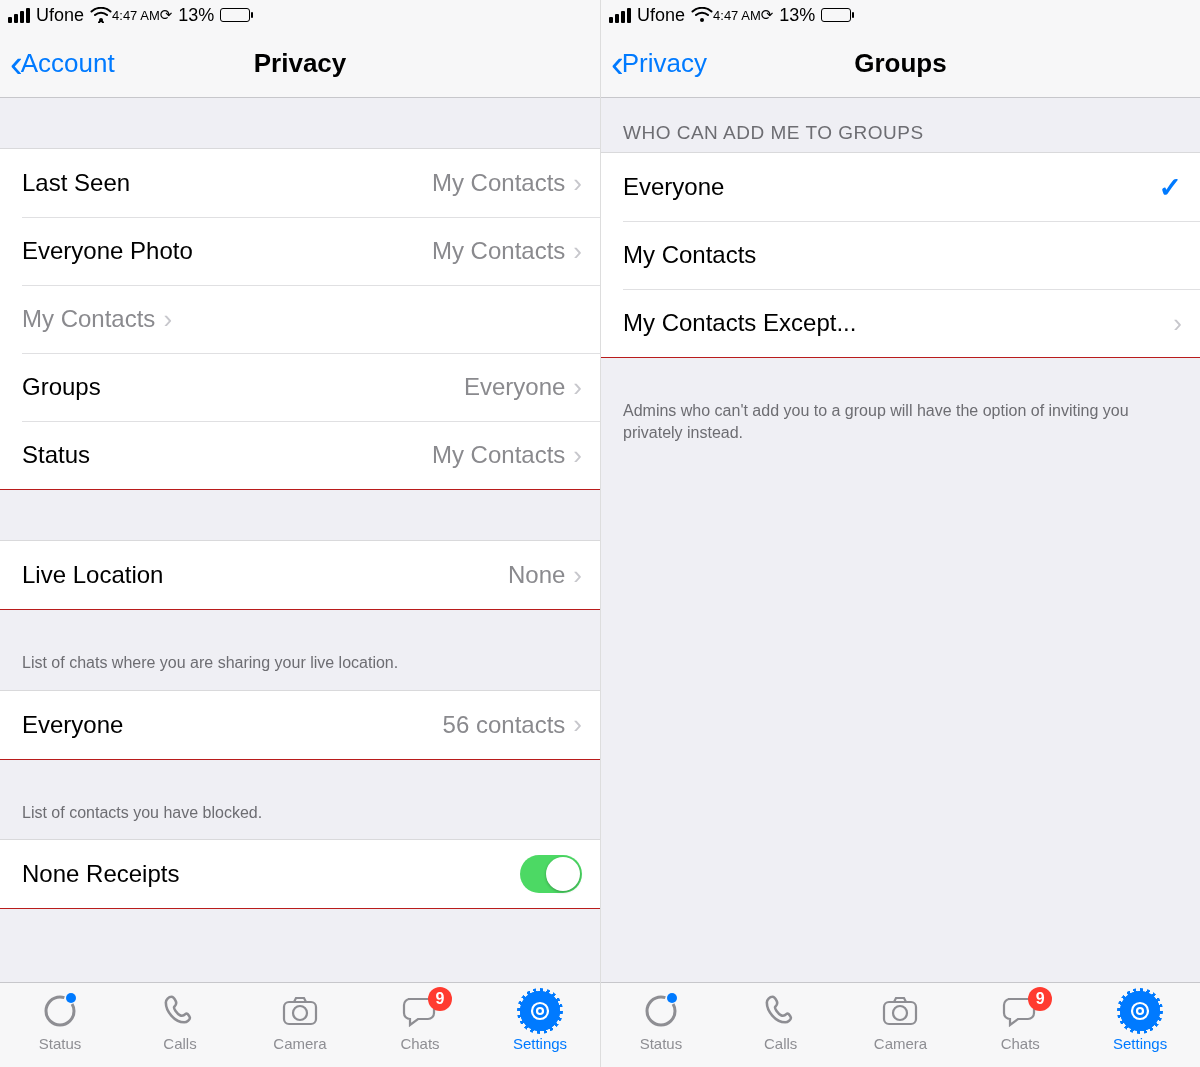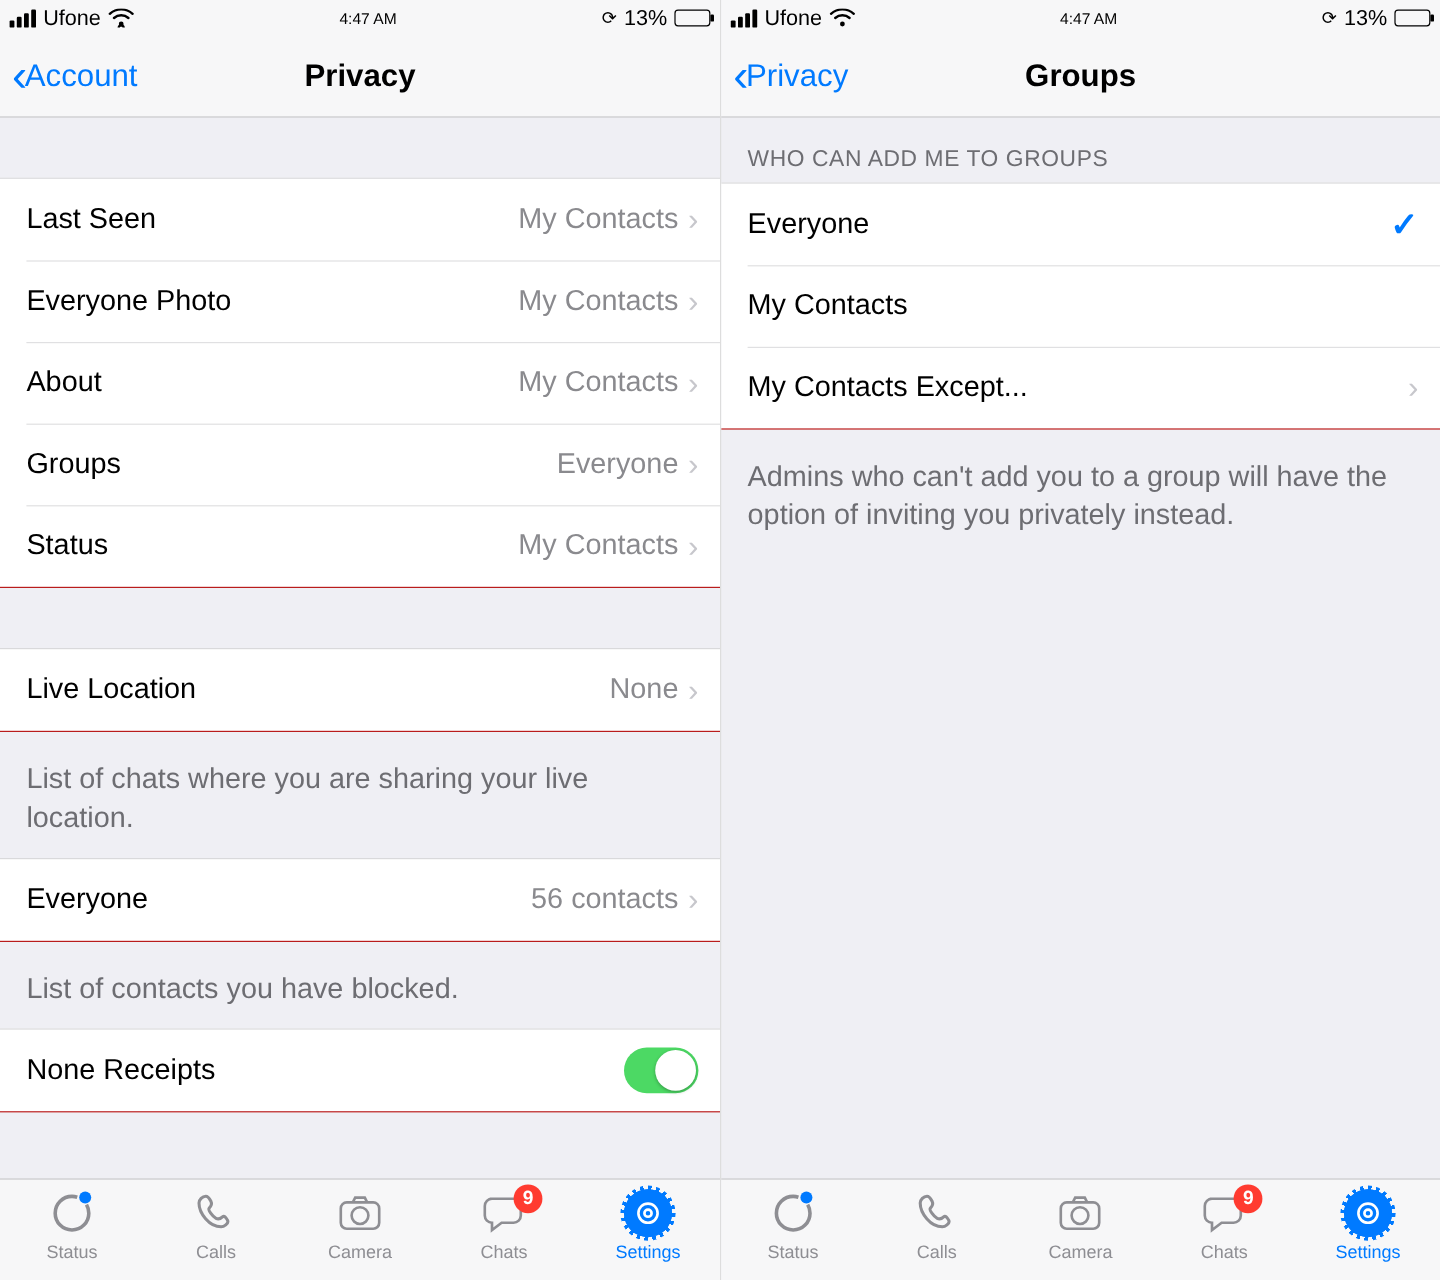--- a/index.html
+++ b/index.html
@@ -20,21 +20,21 @@
       position: relative;
     }
     .phone + .phone { border-left: 1px solid #ddd; }
 
     
     .status-bar {
       height: 30px;
       background: #f7f7f8;
       display: flex;
       align-items: center;
-      justify-content: space-between;
+      justify-content: flex-start;
       padding: 0 8px;
       font-size: 18px;
       color: #000;
     }
     .sb-left, .sb-right { display: flex; align-items: center; gap: 6px; }
     .sb-center { font-weight: 400; font-size: 13px; }
     .signal-icon { display: inline-flex; align-items: flex-end; gap: 2px; }
     .signal-icon span { width: 4px; background: #000; display:inline-block; border-radius:1px; }
     .signal-icon span:nth-child(1){height:6px;}
     .signal-icon span:nth-child(2){height:9px;}
@@ -82,21 +82,21 @@
     }
     .row-label { font-size: 24px; color: #000; flex: 1; }
     .row-value { font-size: 24px; color: #8a8a8e; margin-right: 8px; }
     .row-chev { color: #c7c7cc; font-size: 26px; font-weight: 400; }
     .row-check { color: #007aff; font-size: 28px; font-weight: 700; }
 
     .section-header {
       padding: 24px 22px 8px 22px; font-size: 19px; color: #6d6d72; letter-spacing: 0.5px;
     }
     .section-footer {
-      padding: 24px 22px 16px 22px; font-size: 24px; color: #6d6d72; line-height: 1.35;
+      padding: 10px 22px 16px 22px; font-size: 16px; color: #6d6d72; line-height: 1.35; margin-top: 32px;
     }
 
     
     .toggle {
       width: 62px; height: 38px; border-radius: 20px; background: #4cd964; position: relative;
     }
     .toggle .knob {
       width: 34px; height: 34px; background:#fff; border-radius:50%; position:absolute; top:2px; right:2px; box-shadow:0 1px 3px rgba(0,0,0,0.3);
     }
 
@@ -184,21 +184,20 @@
         <span class="row-label">Last Seen</span>
         <span class="row-value">My Contacts</span>
         <span class="row-chev">›</span>
       </div>
       <div class="row">
         <span class="row-label">Everyone Photo</span>
         <span class="row-value">My Contacts</span>
         <span class="row-chev">›</span>
       </div>
       <div class="row">
-        <span class="row-label">About</span>
         <span class="row-value">My Contacts</span>
         <span class="row-chev">›</span>
       </div>
       <div class="row">
         <span class="row-label">Groups</span>
         <span class="row-value">Everyone</span>
         <span class="row-chev">›</span>
       </div>
       <div class="row">
         <span class="row-label">Status</span>

